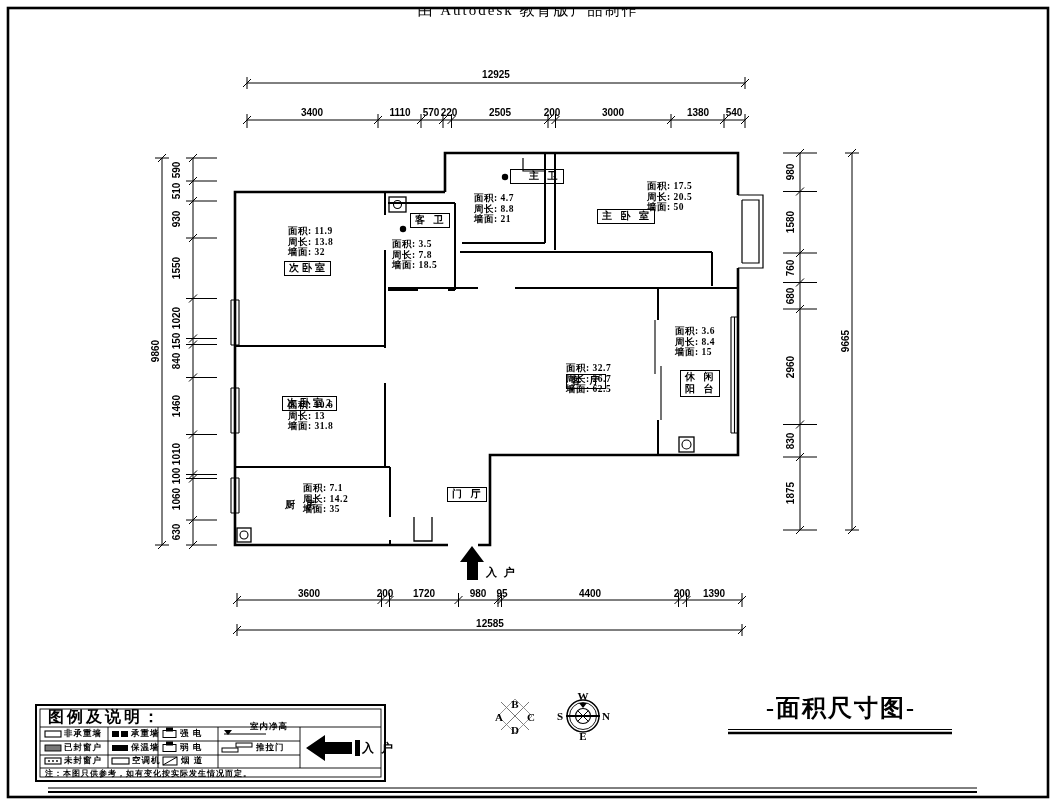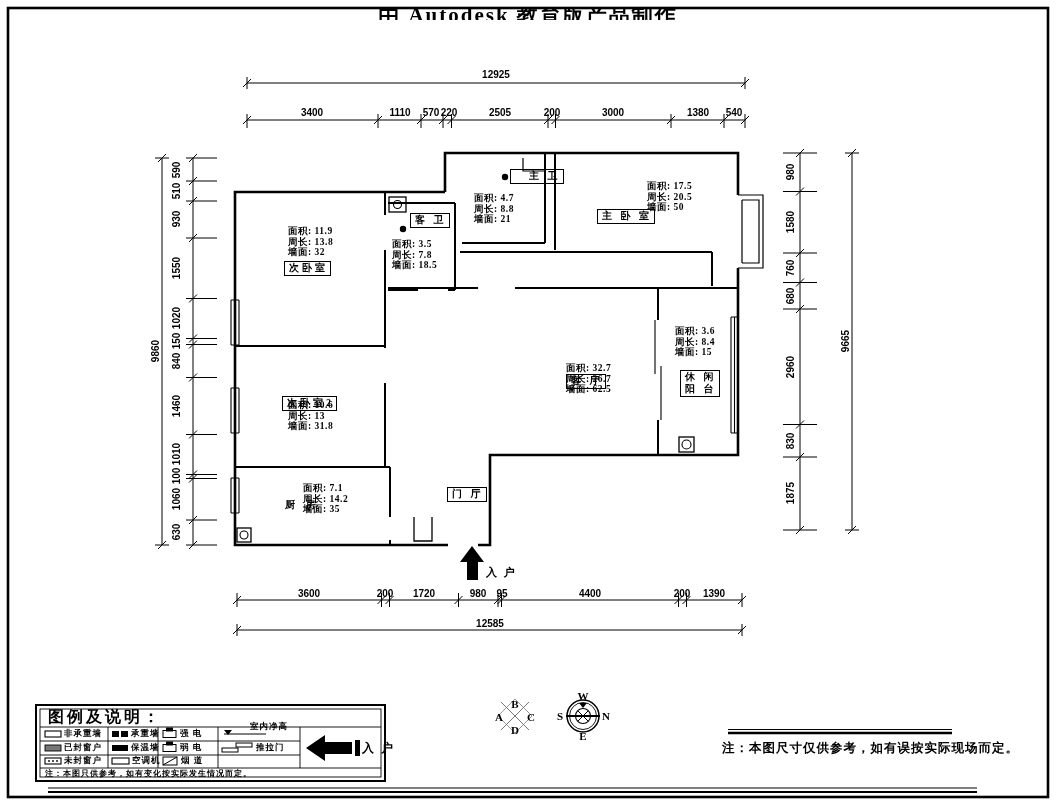--- a/index.html
+++ b/index.html
@@ -10,21 +10,21 @@
   .dimlabel{font-size:10px;font-weight:bold;transform:translate(-50%,-50%);}
   .dimlabel.rot{transform:translate(-50%,-50%) rotate(-90deg);}
   .stats{font-family:"Liberation Serif","DejaVu Serif",serif;font-size:9.5px;font-weight:bold;
          line-height:10.5px;white-space:pre-line;letter-spacing:0.5px;}
   .roombox{font-family:"Liberation Serif","DejaVu Serif",serif;font-size:10px;font-weight:bold;
            letter-spacing:3px;border:1.5px solid #000;padding:0px 2px 1px 4px;line-height:12px;
            white-space:pre-line;text-align:center;}
   .plainroom{font-family:"Liberation Serif","DejaVu Serif",serif;font-size:10px;font-weight:bold;letter-spacing:4px;}
   .entrytext{font-family:"Liberation Serif","DejaVu Serif",serif;font-size:11px;font-weight:bold;letter-spacing:2px;}
   .cliptitle{left:50%;top:8px;height:12px;overflow:hidden;transform:translateX(-50%);}
-  .cliptitle span{display:block;margin-top:-7px;font-size:21px;font-weight:bold;letter-spacing:2px;
+  .cliptitle span{display:block;margin-top:-7px;font-size:15px;font-weight:normal;letter-spacing:2px;
                   font-family:"Liberation Serif","DejaVu Serif",serif;}
   .sheettitle{font-family:"Liberation Serif","DejaVu Serif",serif;font-size:24px;font-weight:bold;
               letter-spacing:2px;transform:translate(-50%,-50%);}
   .sheetnote{font-family:"Liberation Serif","DejaVu Serif",serif;font-size:12.5px;font-weight:bold;letter-spacing:1px;}
   .legtitle{font-size:16px;font-weight:bold;letter-spacing:3px;transform:translateY(-50%);
             font-family:"Liberation Serif","DejaVu Serif",serif;}
   .legitem{font-size:8.5px;font-weight:bold;letter-spacing:1px;transform:translateY(-50%);
            font-family:"Liberation Serif","DejaVu Serif",serif;}
   .legnote{font-size:8px;font-weight:bold;letter-spacing:1px;transform:translateY(-50%);
            font-family:"Liberation Serif","DejaVu Serif",serif;}
@@ -256,15 +256,15 @@
 
   <span class="t cletter" style="left:515px;top:704px;">B</span>
   <span class="t cletter" style="left:499px;top:717px;">A</span>
   <span class="t cletter" style="left:531px;top:717px;">C</span>
   <span class="t cletter" style="left:515px;top:730px;">D</span>
   <span class="t cletter" style="left:583px;top:696px;">W</span>
   <span class="t cletter" style="left:560px;top:716px;">S</span>
   <span class="t cletter" style="left:606px;top:716px;">N</span>
   <span class="t cletter" style="left:583px;top:736px;">E</span>
 
-  <div class="t sheetnote" style="left:722px;top:740px;">注：本图尺寸仅供参考，如有误按实际现场而定。</div>
+  <div class="t sheettitle" style="left:841px;top:708px;">-面积尺寸图-</div>
 
 </div>
 
 </body></html>

